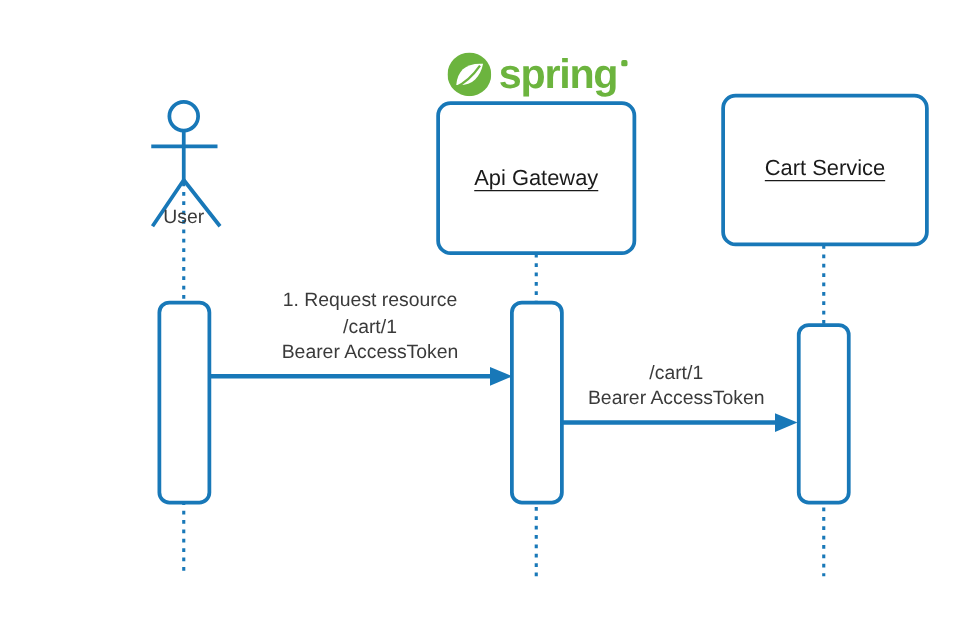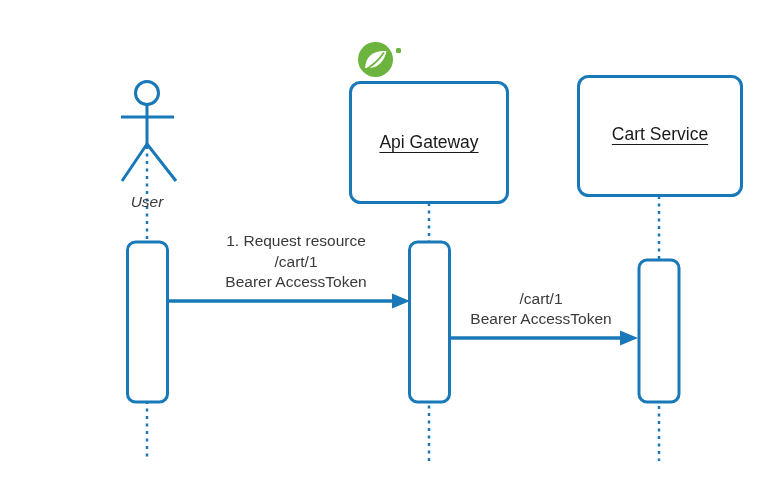--- a/index.html
+++ b/index.html
@@ -113,24 +113,25 @@
       <polygon class="arrowhead" points="620,330.5 638,338 620,345.5"></polygon>
     </g>
   </svg>
 
   <div class="logo">
     <svg width="35" height="35" viewBox="0 0 35 35">
       <circle class="leaf-fill" cx="17.5" cy="17.5" r="17.5"></circle>
       <path class="leaf-white" d="M7 26 C 8 14.5, 14.5 8.2, 28.5 9 C 26 20.5, 19 27.2, 7 26 Z"></path>
       <path class="leaf-stem" d="M5.5 28.5 C 14 24.5, 20.5 18.5, 26 10.5"></path>
     </svg>
+    <span class="brand">spring</span>
     <span class="tm"></span>
   </div>
 
-  <div class="lbl" style="left:107px; top:192px; width:80px;font-style:italic;">User</div>
+  <div class="lbl" style="left:107px; top:164px; width:80px;">User</div>
 
   <div class="boxlabel" style="left:578px; top:74px; width:164px; height:120px;">
     <span>Cart Service</span>
   </div>
 
   <div class="boxlabel" style="left:350px; top:82px; width:158px; height:120px;">
     <span>Api Gateway</span>
   </div>
 
   <div class="lbl" style="left:176px; top:231px; width:240px;">

